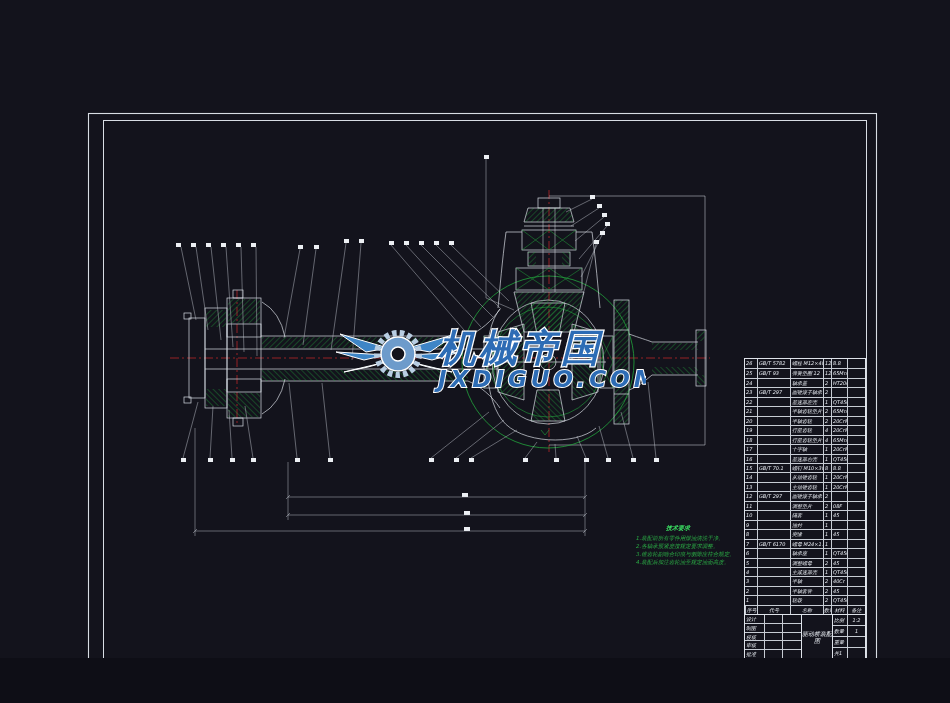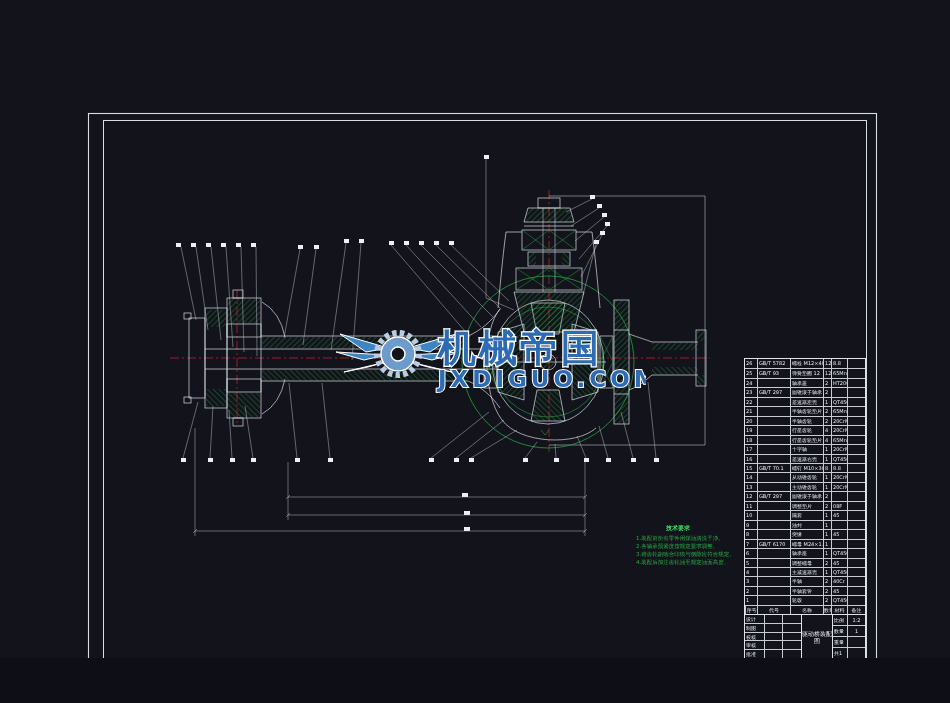--- a/index.html
+++ b/index.html
@@ -1,17 +1,17 @@
 <!DOCTYPE html>
 <html><head>
 <meta charset="utf-8">
 <style>
   html,body{margin:0;padding:0;background:#0e0e16;}
   .stage{position:relative;width:950px;height:658px;background:#13131c;overflow:hidden;
-         font-family:"DejaVu Sans",sans-serif;}
+         font-family:"DejaVu Sans",sans-serif;font-style:italic;}
   .stage svg{position:absolute;left:0;top:0;}
 
   
   .watermark{position:absolute;left:336px;top:314px;width:310px;height:80px;}
 
   
   .notes{position:absolute;left:636px;top:524px;width:112px;}
   .notes-heading{color:#3be463;font-size:6px;font-weight:bold;margin-left:30px;margin-bottom:1px;white-space:nowrap;}
   .note-line{color:#2aa944;font-size:5.5px;line-height:8px;white-space:nowrap;}
 

